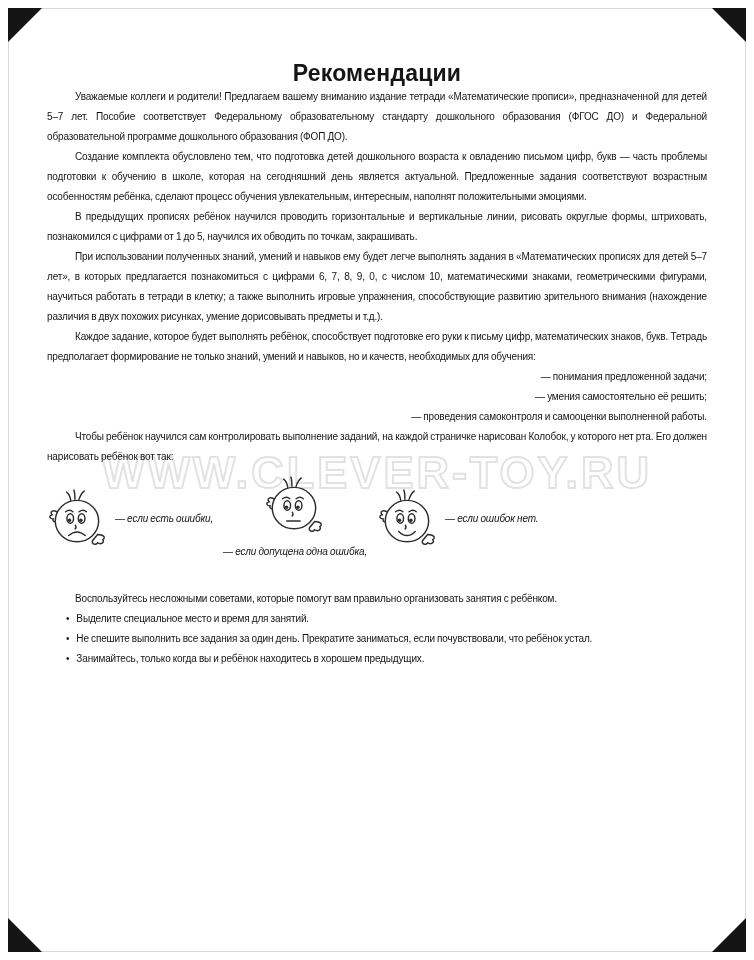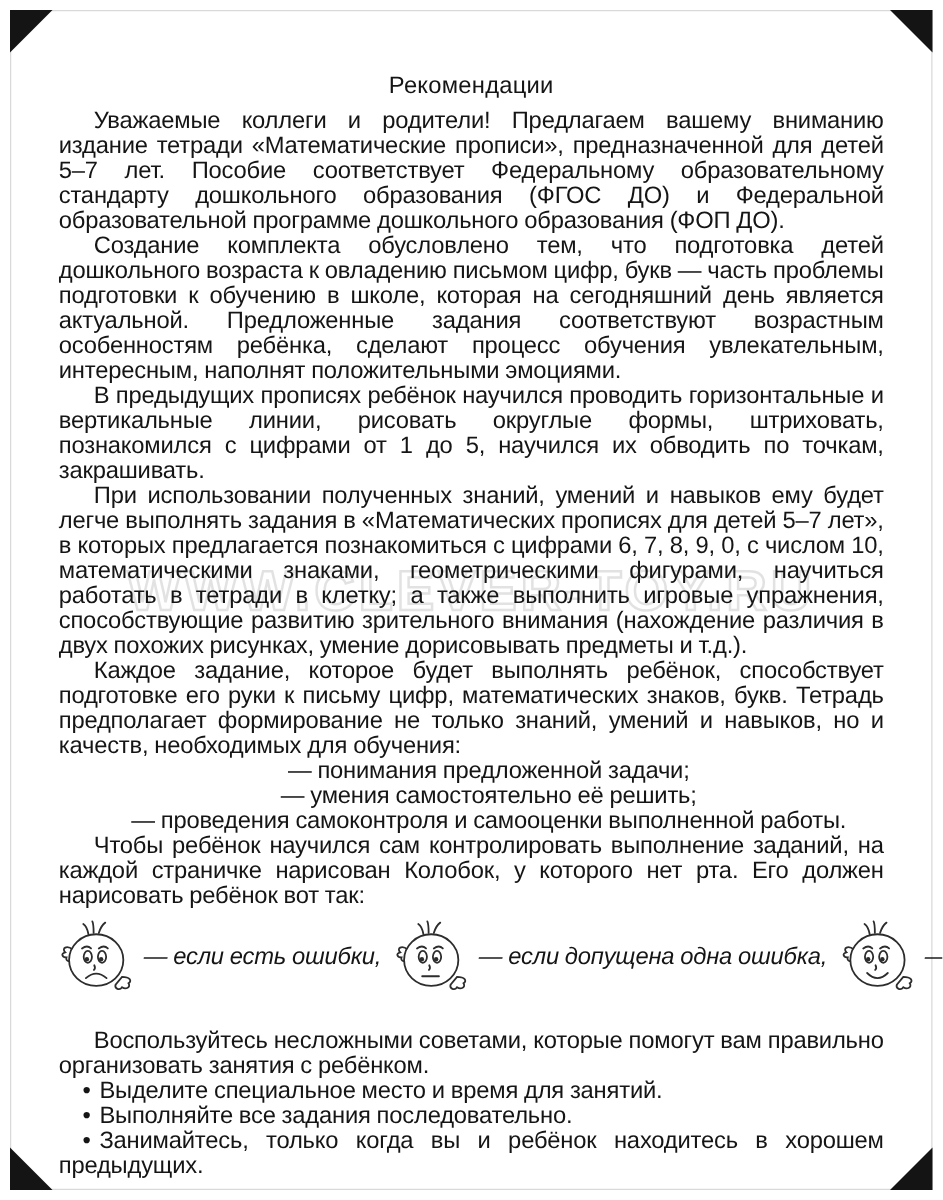--- a/index.html
+++ b/index.html
@@ -19,54 +19,54 @@
   }
   .corner { position: absolute; width: 0; height: 0; }
   .corner.tl { top:8px;  left:8px;  border-top:34px solid #141414;    border-right:34px solid transparent; }
   .corner.tr { top:8px;  right:8px; border-top:34px solid #141414;    border-left:34px solid transparent; }
   .corner.bl { bottom:8px; left:8px;  border-bottom:34px solid #141414; border-right:34px solid transparent; }
   .corner.br { bottom:8px; right:8px; border-bottom:34px solid #141414; border-left:34px solid transparent; }
 
   .title {
     position: absolute; top: 45px; left: 0; width: 100%;
     text-align: center;
-    font-size: 19px; font-weight: normal; letter-spacing: 0.2px;
+    font-size: 23px; font-weight: bold; letter-spacing: 0.2px;
   }
 
   .watermark {
     position: absolute; top: 447px; left: 0; width: 100%;
     text-align: center;
     font-size: 45px; font-weight: bold; letter-spacing: 3px;
     color: transparent;
     -webkit-text-stroke: 2px #dedede;
     opacity: 0.85;
     white-space: nowrap;
     pointer-events: none;
     z-index: 0;
   }
 
   .content {
     position: absolute; top: 87px; left: 47px; width: 660px;
-    font-size: 19px; line-height: 20px;
+    font-size: 10px; line-height: 20px;
     text-align: justify;
     letter-spacing: -0.15px; word-spacing: -0.4px;
     z-index: 1;
   }
   .content p { margin: 0; text-indent: 28px; }
-  p.dash-item { text-align: center; }
+  p.dash-item { text-align: right; }
   p.bullet-item { text-indent: 19px; }
   .bullet-mark { display: inline-block; text-indent: 0; padding-right: 7px; }
 
   .faces-row {
     display: flex; align-items: center;
     margin: 9px 0 27px 0;
     gap: 4px;
   }
   .face-group { display: flex; align-items: center; gap: 6px; flex: 0 0 auto; }
-  .face-group:nth-child(2) { margin-left: 6px; }
+  .face-group:nth-child(2) { margin-left: 6px; flex-direction: column; }
   .face-group:nth-child(3) { margin-left: 6px; }
   .face-label { white-space: nowrap; text-indent: 0; font-style: italic; }
   svg.kolobok { display: block; flex: 0 0 auto; }
 </style>
 </head>
 <body>
 
 <div class="page">
 
   <div class="frame"></div>
@@ -153,17 +153,17 @@
           <path d="M21 41 q8 8 16 0"></path>
         </svg>
         <span class="face-label">— если ошибок нет.</span>
       </div>
 
     </div>
 
     <p>Воспользуйтесь несложными советами, которые помогут вам правильно организовать занятия с ребёнком.</p>
 
     <p class="bullet-item"><span class="bullet-mark">•</span><span>Выделите специальное место и время для занятий.</span></p>
-    <p class="bullet-item"><span class="bullet-mark">•</span><span>Выполняйте все задания последовательно.</span></p>
+    <p class="bullet-item"><span class="bullet-mark">•</span><span>Не спешите выполнить все задания за один день. Прекратите заниматься, если почувствовали, что ребёнок устал.</span></p>
     <p class="bullet-item"><span class="bullet-mark">•</span><span>Занимайтесь, только когда вы и ребёнок находитесь в хорошем предыдущих.</span></p>
 
   </div>
 </div>
 
 </body></html>

